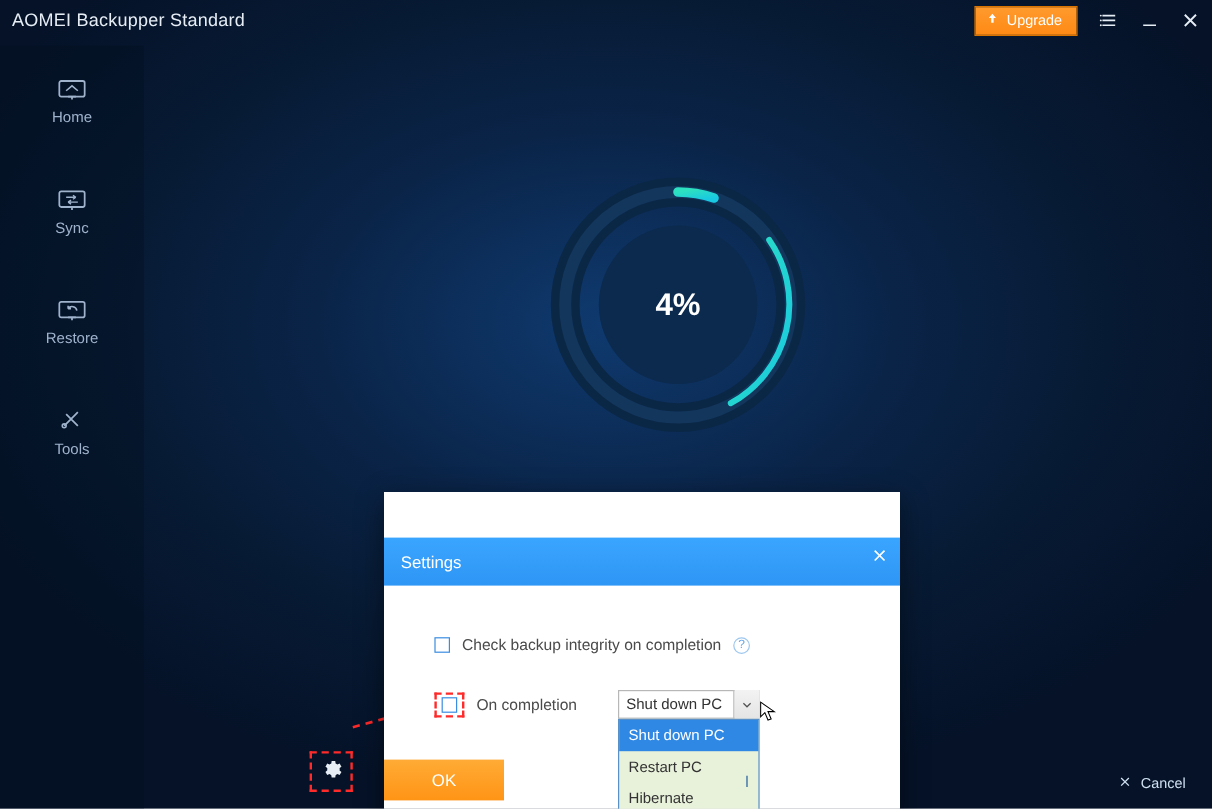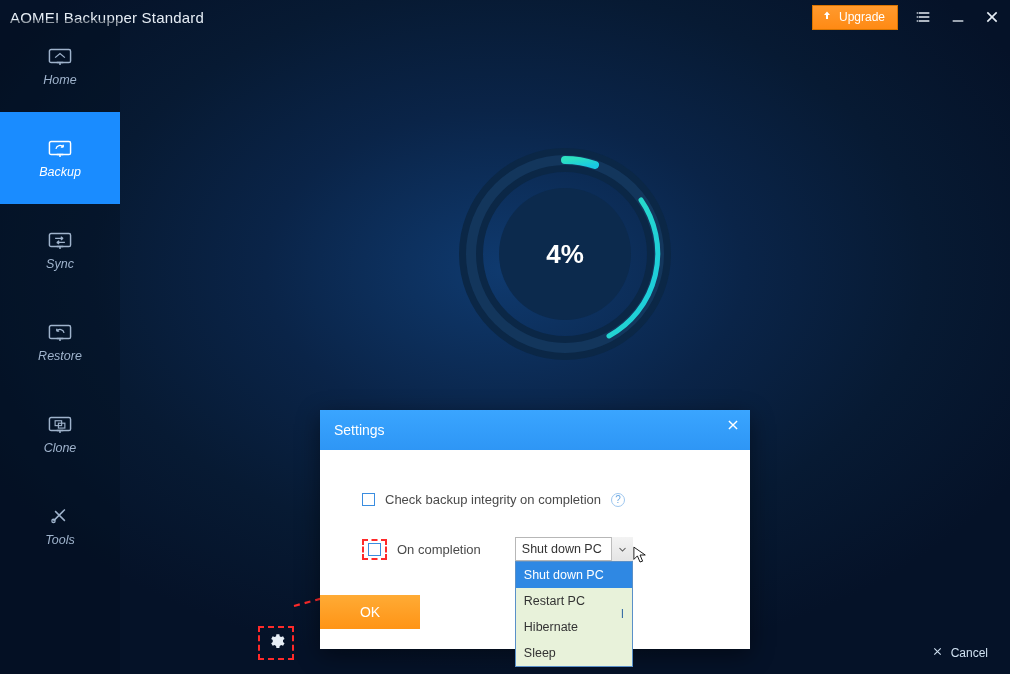--- a/index.html
+++ b/index.html
@@ -7,38 +7,38 @@
   .app { width: 1010px; height: 674px; background: radial-gradient(ellipse 600px 400px at 50% 40%, #0f3a6f 0%, #0a2448 40%, #071a33 70%, #051228 100%); position: relative; color: #cbd7e6; }
   
   .titlebar { height: 34px; display: flex; align-items: center; padding: 0 10px; position: relative; }
   .titlebar .title { color: #e6edf5; font-size: 15px; letter-spacing: .2px; }
   .titlebar .right { position: absolute; right: 10px; top: 0; height: 34px; display: flex; align-items: center; gap: 18px; }
   .upgrade-btn { background: linear-gradient(#ff9a2e,#ff8a14); color: #fff; padding: 4px 12px 4px 8px; display: flex; align-items: center; gap: 6px; font-size: 12px; border: 1px solid #d97400; cursor: pointer; }
   .upgrade-btn svg { width: 12px; height: 12px; }
   .tb-icon { color: #e6edf5; cursor: pointer; display: flex; align-items: center; }
   .tb-icon svg { width: 16px; height: 16px; }
   
-  .sidebar { position: absolute; left: 0; top: 20px; bottom: 0; width: 120px; background: rgba(4,14,30,.35); font-style: italic; }
+  .sidebar { position: absolute; left: 0; top: 38px; bottom: 0; width: 120px; background: rgba(4,14,30,.35); }
   .nav-item { height: 92px; display: flex; flex-direction: column; align-items: center; justify-content: center; gap: 6px; color: #9fb3cc; font-size: 12.5px; cursor: pointer; position: relative; }
   .nav-item.active { background: #1a8cff; color: #fff; }
   .nav-item svg { width: 26px; height: 22px; }
   
   .main { position: absolute; left: 120px; right: 0; top: 34px; bottom: 0; }
   
   .ring-wrap { position: absolute; left: 50%; top: 110px; transform: translateX(-50%); width: 220px; height: 220px; }
   .ring-wrap .pct { position: absolute; left: 0; right: 0; top: 50%; transform: translateY(-50%); text-align: center; color: #fff; font-size: 26px; font-weight: 600; }
   
   .footer { position: absolute; right: 22px; bottom: 14px; color: #cfe0f0; font-size: 12px; display: flex; align-items: center; gap: 8px; cursor: pointer; }
   .footer svg { width: 11px; height: 11px; }
   
   .gear-spot { position: absolute; left: 138px; bottom: 14px; width: 36px; height: 34px; display: flex; align-items: center; justify-content: center; border: 2px dashed #ff2a2a; cursor: pointer; }
   .gear-spot svg { width: 18px; height: 18px; color: #e6edf5; }
   
   .dialog { position: absolute; left: 320px; top: 410px; width: 430px; background: #fff; box-shadow: 0 6px 22px rgba(0,0,0,.45); }
-  .dlg-title { height: 40px; background: linear-gradient(#3aa5ff,#2e96f5); display: flex; align-items: center; padding: 0 14px; color: #fff; font-size: 14px; position: relative; }
+  .dlg-title { height: 40px; background: linear-gradient(#3aa5ff,#2e96f5); display: flex; align-items: center; padding: 0 14px; color: #fff; font-size: 14px; position: relative; margin-top: 38px; }
   .dlg-close { position: absolute; right: 10px; top: 8px; cursor: pointer; }
   .dlg-close svg { width: 14px; height: 14px; color: #fff; }
   .dlg-body { padding: 42px 30px 24px 42px; position: relative; }
   .row { display: flex; align-items: center; gap: 10px; margin-bottom: 30px; color: #4a4a4a; font-size: 13px; }
   .chk { width: 13px; height: 13px; border: 1px solid #3a8de0; background: #fff; display: inline-block; }
   .help { width: 14px; height: 14px; border: 1px solid #9ec7ef; border-radius: 50%; color: #6aa7e2; font-size: 10px; display: inline-flex; align-items: center; justify-content: center; }
   .red-dash { border: 2px dashed #ff2a2a; padding: 2px 4px; display: inline-flex; }
   .select { position: relative; }
   .select-box { width: 118px; height: 24px; border: 1px solid #b7b7b7; background: #fff; display: flex; align-items: center; padding: 0 6px; font-size: 12.5px; color: #333; }
   .select-caret { position: absolute; right: 0; top: 0; width: 22px; height: 24px; background: linear-gradient(#f3f3f3,#e4e4e4); border-left: 1px solid #bdbdbd; display: flex; align-items: center; justify-content: center; }
@@ -93,52 +93,35 @@
 
   <div class="sidebar">
     <div class="nav-item">
       <svg viewBox="0 0 32 24">
           <rect x="3" y="4" width="26" height="16" rx="2" stroke="#9fb3cc" stroke-width="1.8" fill="none"></rect>
           <path d="M12 20h8M16 20v3" stroke="#9fb3cc" stroke-width="1.8"></path>
           <path d="M10 14l6-5 6 5" stroke="#9fb3cc" stroke-width="1.6" fill="none"></path>
         </svg>
       <span>Home</span>
     </div>
-    <div class="nav-item active">
-      <svg viewBox="0 0 32 24">
-          <rect x="3" y="4" width="26" height="16" rx="2" stroke="#fff" stroke-width="1.8" fill="none"></rect>
-          <path d="M12 20h8M16 20v3" stroke="#fff" stroke-width="1.8"></path>
-          <path d="M11 13a5 5 0 019-2m0 0V8m0 3h-3" stroke="#fff" stroke-width="1.6" fill="none"></path>
-        </svg>
-      <span>Backup</span>
-    </div>
     <div class="nav-item">
       <svg viewBox="0 0 32 24">
           <rect x="3" y="4" width="26" height="16" rx="2" stroke="#9fb3cc" stroke-width="1.8" fill="none"></rect>
           <path d="M12 20h8M16 20v3" stroke="#9fb3cc" stroke-width="1.8"></path>
           <path d="M10 10h10m0 0l-3-2m3 2l-3 2M22 15H12m0 0l3-2m-3 2l3 2" stroke="#9fb3cc" stroke-width="1.4" fill="none"></path>
         </svg>
       <span>Sync</span>
     </div>
     <div class="nav-item">
       <svg viewBox="0 0 32 24">
           <rect x="3" y="4" width="26" height="16" rx="2" stroke="#9fb3cc" stroke-width="1.8" fill="none"></rect>
           <path d="M12 20h8M16 20v3" stroke="#9fb3cc" stroke-width="1.8"></path>
           <path d="M21 13a5 5 0 00-9-2m0 0V8m0 3h3" stroke="#9fb3cc" stroke-width="1.6" fill="none"></path>
         </svg>
       <span>Restore</span>
-    </div>
-    <div class="nav-item">
-      <svg viewBox="0 0 32 24">
-          <rect x="3" y="4" width="26" height="16" rx="2" stroke="#9fb3cc" stroke-width="1.8" fill="none"></rect>
-          <path d="M12 20h8M16 20v3" stroke="#9fb3cc" stroke-width="1.8"></path>
-          <rect x="10" y="8" width="8" height="6" stroke="#9fb3cc" stroke-width="1.4" fill="none"></rect>
-          <rect x="14" y="11" width="8" height="6" stroke="#9fb3cc" stroke-width="1.4" fill="none"></rect>
-        </svg>
-      <span>Clone</span>
     </div>
     <div class="nav-item">
       <svg viewBox="0 0 32 24">
           <path d="M8 18L20 6m2-2l-4 4M10 6l12 12" stroke="#9fb3cc" stroke-width="1.8" fill="none"></path>
           <circle cx="8" cy="18" r="2" stroke="#9fb3cc" stroke-width="1.6" fill="none"></circle>
         </svg>
       <span>Tools</span>
     </div>
   </div>
 

